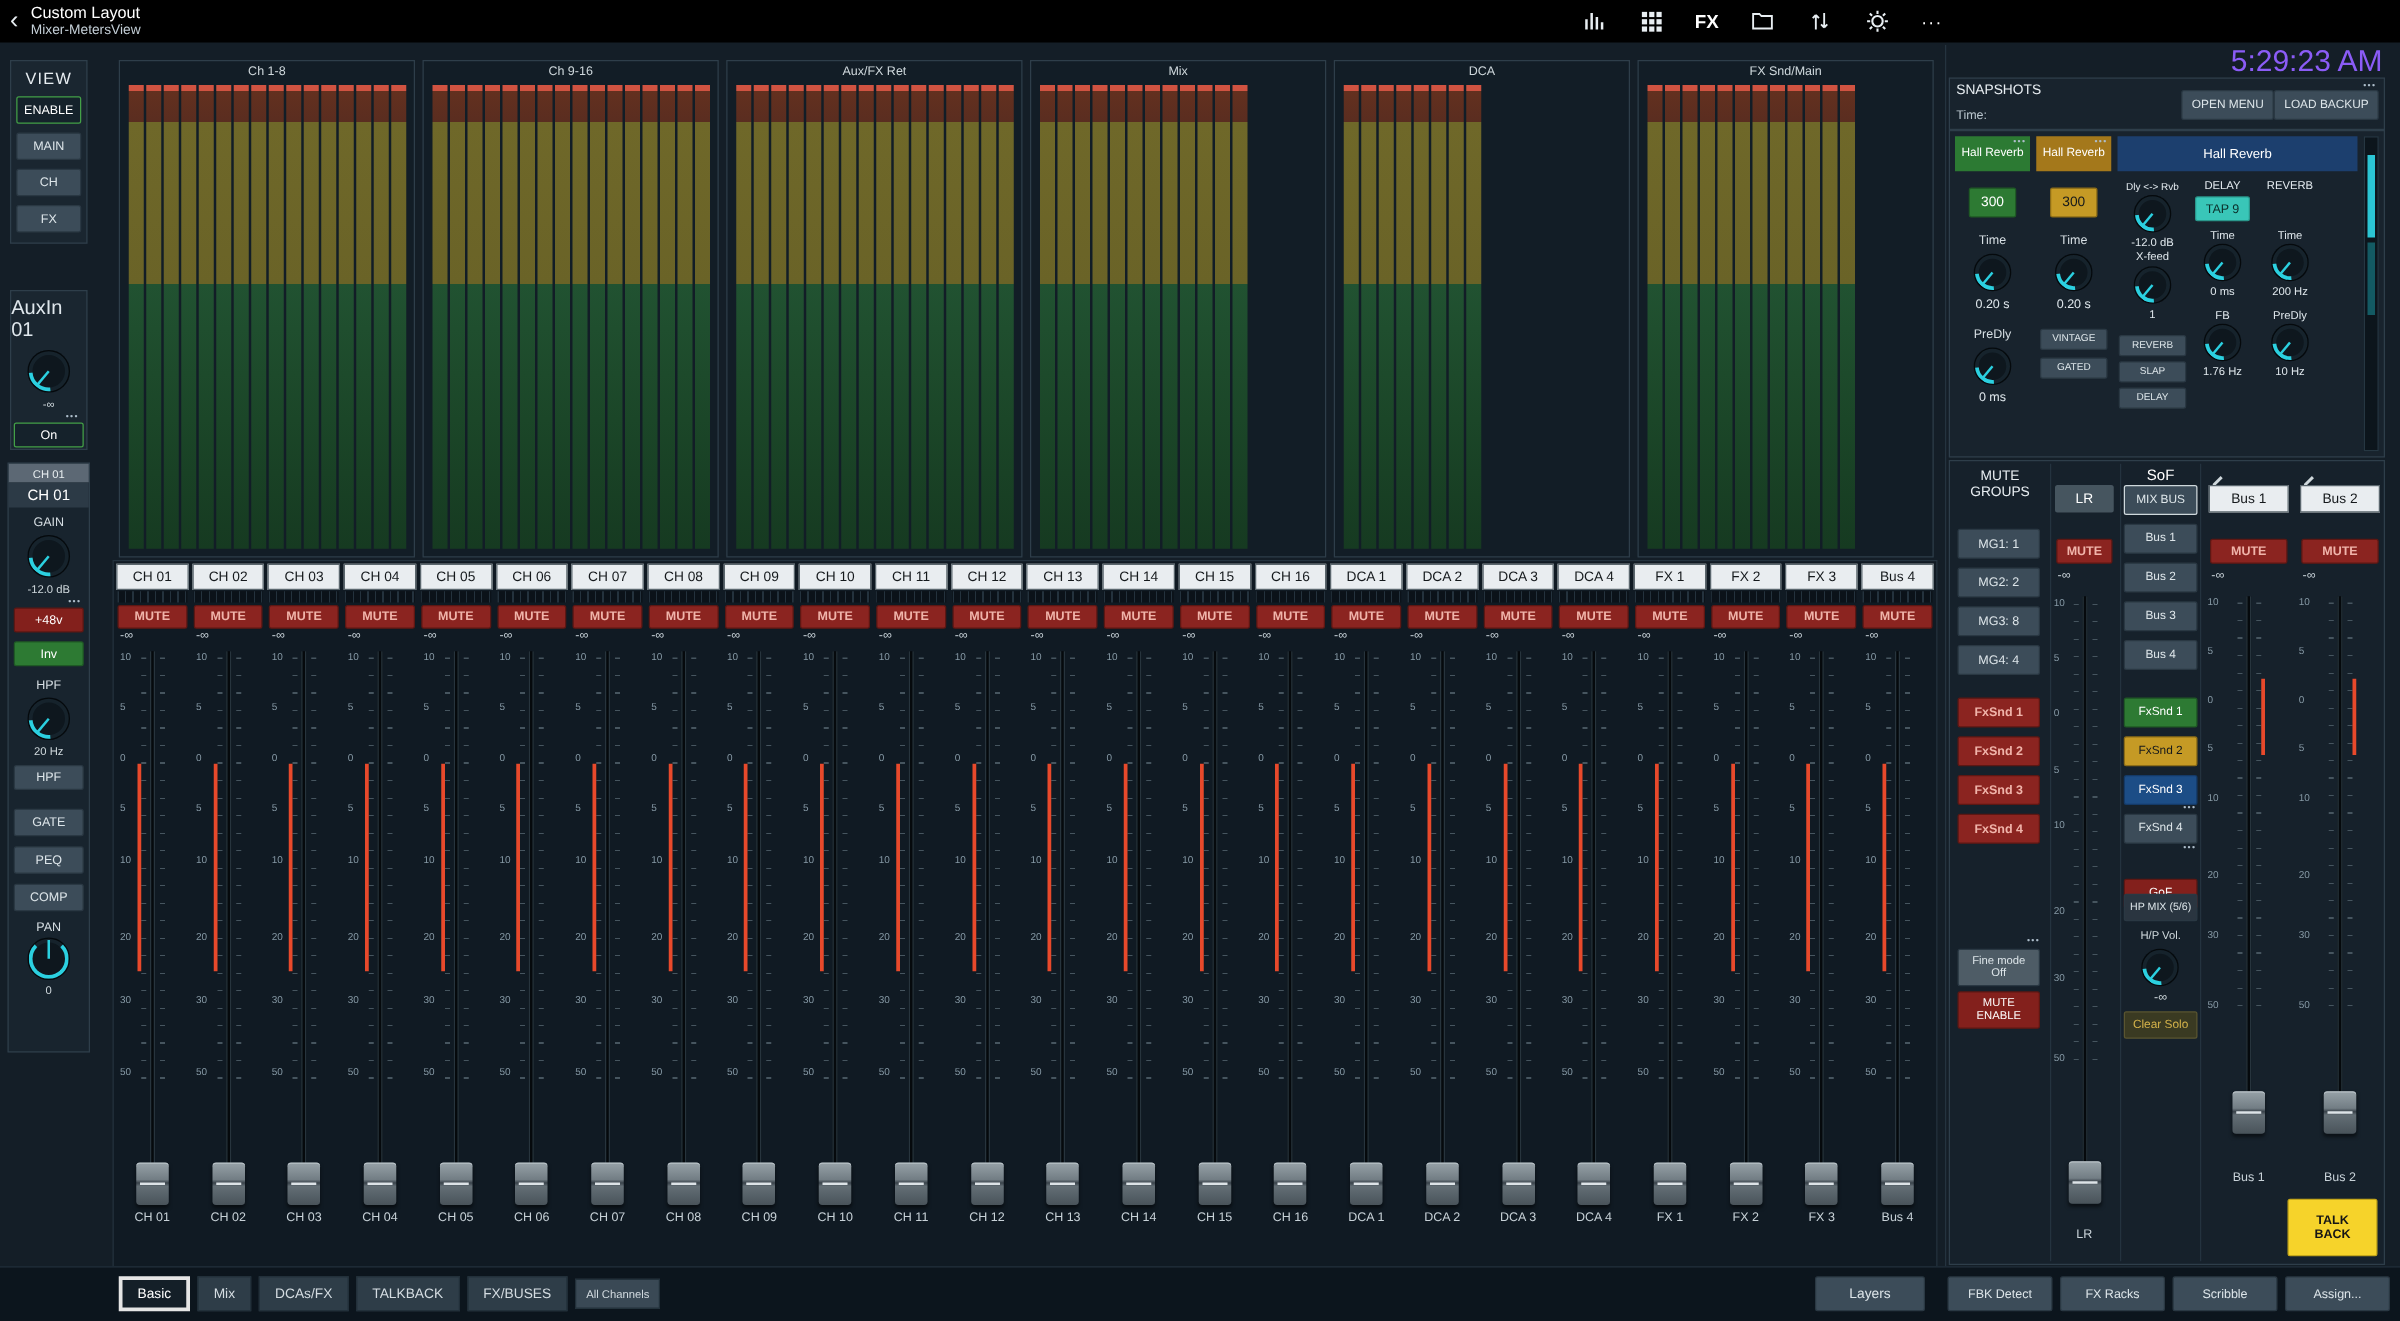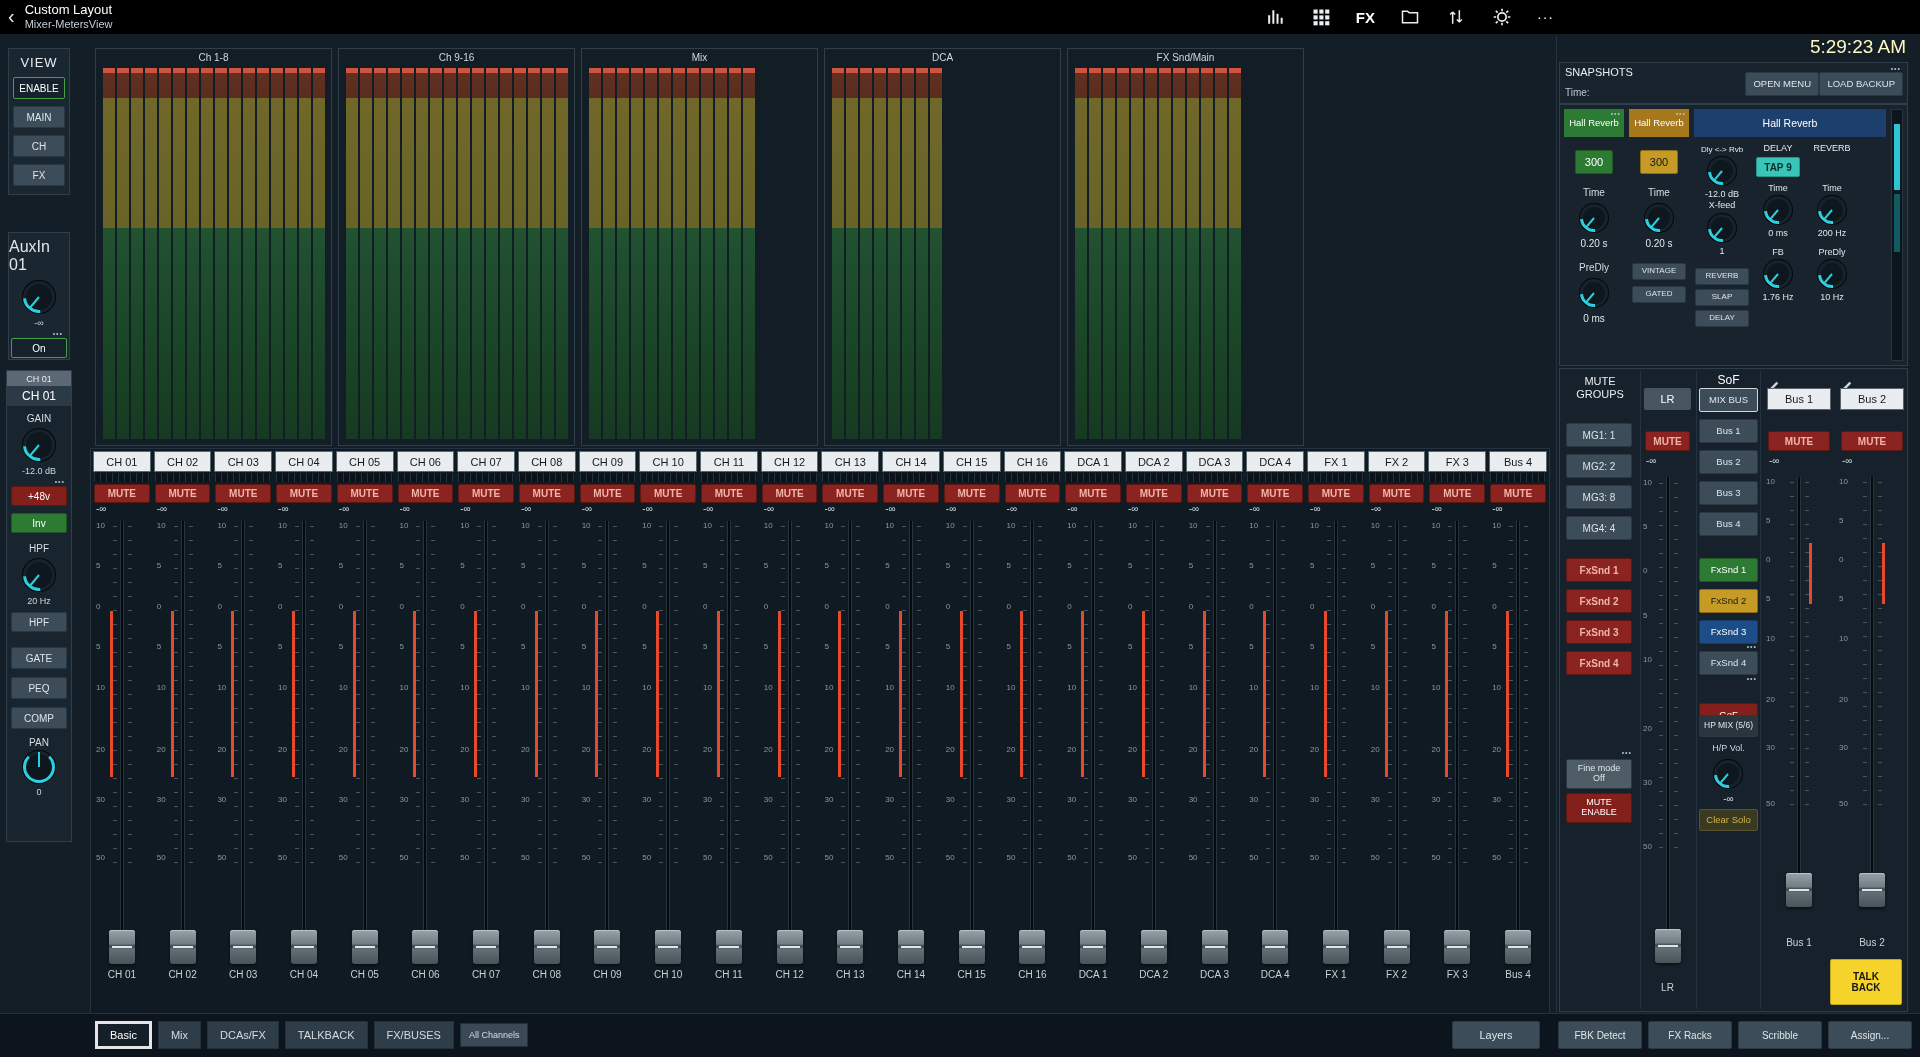--- a/index.html
+++ b/index.html
@@ -22,21 +22,21 @@
   
   .btn { background:#3c4c59; color:#dde5e9; border:1px solid #2a3843; border-radius:2px;
          display:flex; align-items:center; justify-content:center; font-size:10px; text-align:center; line-height:1.1; }
   .btn.red { background:#83201c; color:#fff; border-color:#5d1713; }
   .btn.green { background:#2d7a33; color:#fff; border-color:#1f5a25; }
   .btn.blue { background:#1c4d86; color:#fff; border-color:#143a67; }
   .btn.amber { background:#c59a25; color:#14181c; border-color:#8d6d17; }
   .btn.dark { background:#2a3540; }
   .btn.sel { background:#15222b; border:1px solid #43a047; color:#fff; }
   .btn.selw { border:1px solid #cfd8dc; }
-  .btn.tap { background:#39c6b8; color:#0b2f2a; font-weight:bold; border-color:#2a968b; }
+  .btn.tap { background:#39c6b8; color:#0b2f2a; font-weight:normal; border-color:#2a968b; }
   .btn.olive { background:#3a3a22; color:#d4b24a; border-color:#5a5530; }
   .btn.yellow { background:#f6d32a; color:#151515; font-weight:bold; border-color:#c4a61a; }
   .mutebtn { background:#8b2420; color:#f0b4aa; border:1px solid #5d1713; border-radius:2px;
              display:flex; align-items:center; justify-content:center; font-size:10px; font-weight:bold; }
   .dots { font-size:7px; color:#aebecb; letter-spacing:1px; line-height:1; }
   .pre { white-space:pre-line; }
 
   
   .knob { width:34px; height:34px; border-radius:50%; background:#0e171e; position:relative; flex:0 0 auto;
           box-shadow: inset 0 0 0 1px #05090c, inset 0 0 0 4px #16232c; }
@@ -98,21 +98,21 @@
   .fader-track { position:absolute; left:50%; top:4px; bottom:4px; width:4px; transform:translateX(-50%);
                  background:#05090c; border-left:1px solid #27343d; border-right:1px solid #27343d; }
   .fader-cap { position:absolute; left:50%; transform:translateX(-50%); bottom:2px; width:26px; height:34px; border-radius:3px;
                background:linear-gradient(180deg,#97a2a8,#727d84 40%,#39424a 48%,#636e75 56%,#49535a);
                box-shadow:0 2px 3px rgba(0,0,0,.5), inset 0 1px 0 #b9c2c7; }
   .fader-cap::after { content:""; position:absolute; left:3px; right:3px; top:50%; height:2px; margin-top:-1px; background:#dde3e7; }
   .meter-red { position:absolute; width:3px; background:#e8492b; left:calc(50% - 12px); top:21%; height:37%; }
 
   
   .right { position:absolute; left:1556px; top:36px; width:354px; height:978px; border-left:1px solid #24333f; padding-left:2px; }
-  .clock { position:absolute; top:0px; right:4px; font-size:19px; color:#fef9c3; }
+  .clock { position:absolute; top:0px; right:4px; font-size:24px; color:#8b5cf6; }
   .snapshots { position:absolute; top:26px; left:2px; right:2px; height:42px; border:1px solid #2e3e4a; background:#18232d; }
   .sn-title { position:absolute; left:5px; top:3px; font-size:11px; color:#e8eef2; }
   .sn-last { position:absolute; left:5px; top:24px; font-size:10px; color:#b9c5cd; }
   .sn-dots { position:absolute; right:6px; top:2px; }
   .sn-btn { position:absolute; top:9px; height:24px; font-size:9.5px; padding:0 7px; }
 
   .fxbox { position:absolute; top:68px; left:2px; right:2px; height:262px; border:1px solid #2e3e4a; background:#18232d;
            display:flex; padding:4px; gap:5px; }
   .fx-small { width:60px; display:flex; flex-direction:column; align-items:center; }
   .fx-head { width:100%; height:28px; color:#fff; font-size:9.5px; text-align:center; line-height:1.15;
@@ -300,20 +300,41 @@
           <div class="meter-bar"></div>
           <div class="meter-bar"></div>
           <div class="meter-bar"></div>
           <div class="meter-bar"></div>
           <div class="meter-bar"></div>
           <div class="meter-bar"></div>
           <div class="meter-bar"></div>
         </div>
     </div>
       <div class="meter-group">
+      <div class="meter-group-label">Aux/FX Ret</div>
+      <div class="meter-bars">
+          <div class="meter-bar"></div>
+          <div class="meter-bar"></div>
+          <div class="meter-bar"></div>
+          <div class="meter-bar"></div>
+          <div class="meter-bar"></div>
+          <div class="meter-bar"></div>
+          <div class="meter-bar"></div>
+          <div class="meter-bar"></div>
+          <div class="meter-bar"></div>
+          <div class="meter-bar"></div>
+          <div class="meter-bar"></div>
+          <div class="meter-bar"></div>
+          <div class="meter-bar"></div>
+          <div class="meter-bar"></div>
+          <div class="meter-bar"></div>
+          <div class="meter-bar"></div>
+        </div>
+    </div>
+      <div class="meter-group">
       <div class="meter-group-label">Mix</div>
       <div class="meter-bars">
           <div class="meter-bar"></div>
           <div class="meter-bar"></div>
           <div class="meter-bar"></div>
           <div class="meter-bar"></div>
           <div class="meter-bar"></div>
           <div class="meter-bar"></div>
           <div class="meter-bar"></div>
           <div class="meter-bar"></div>

